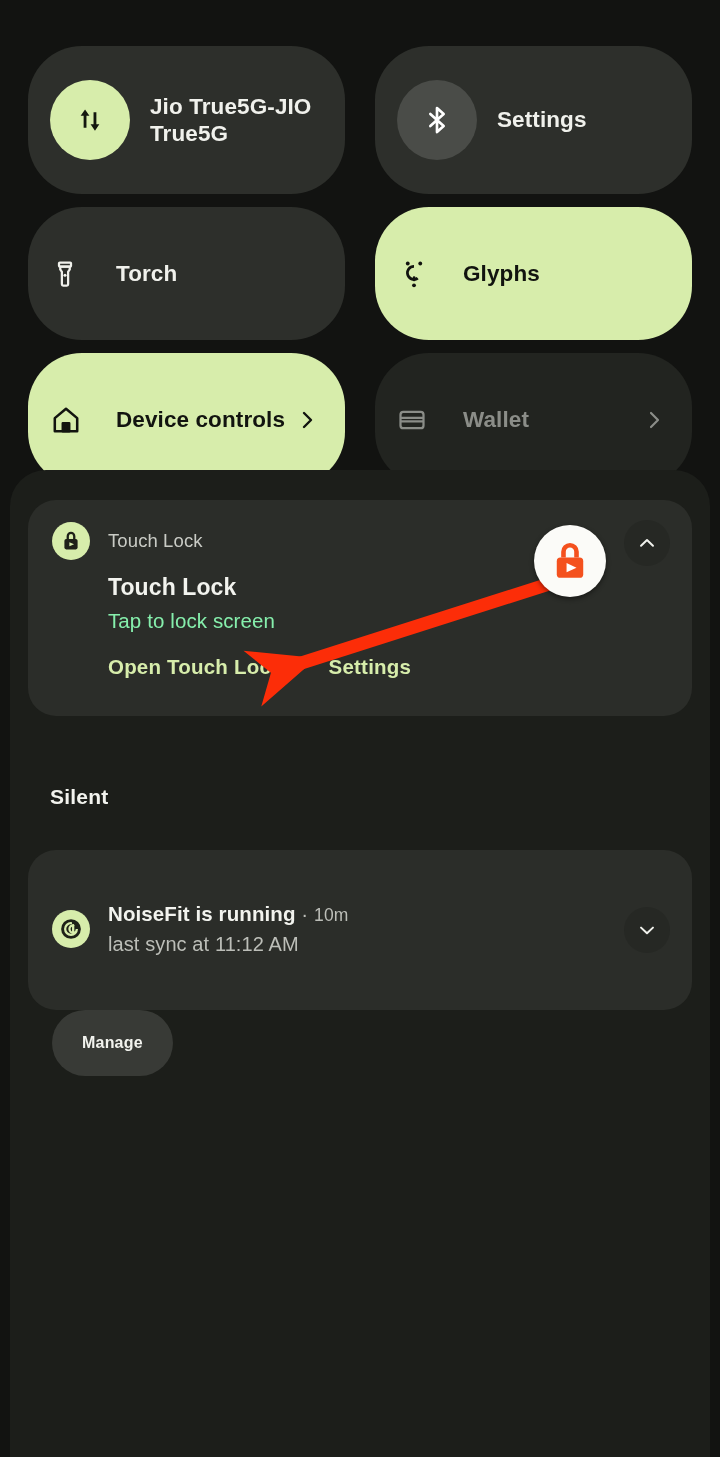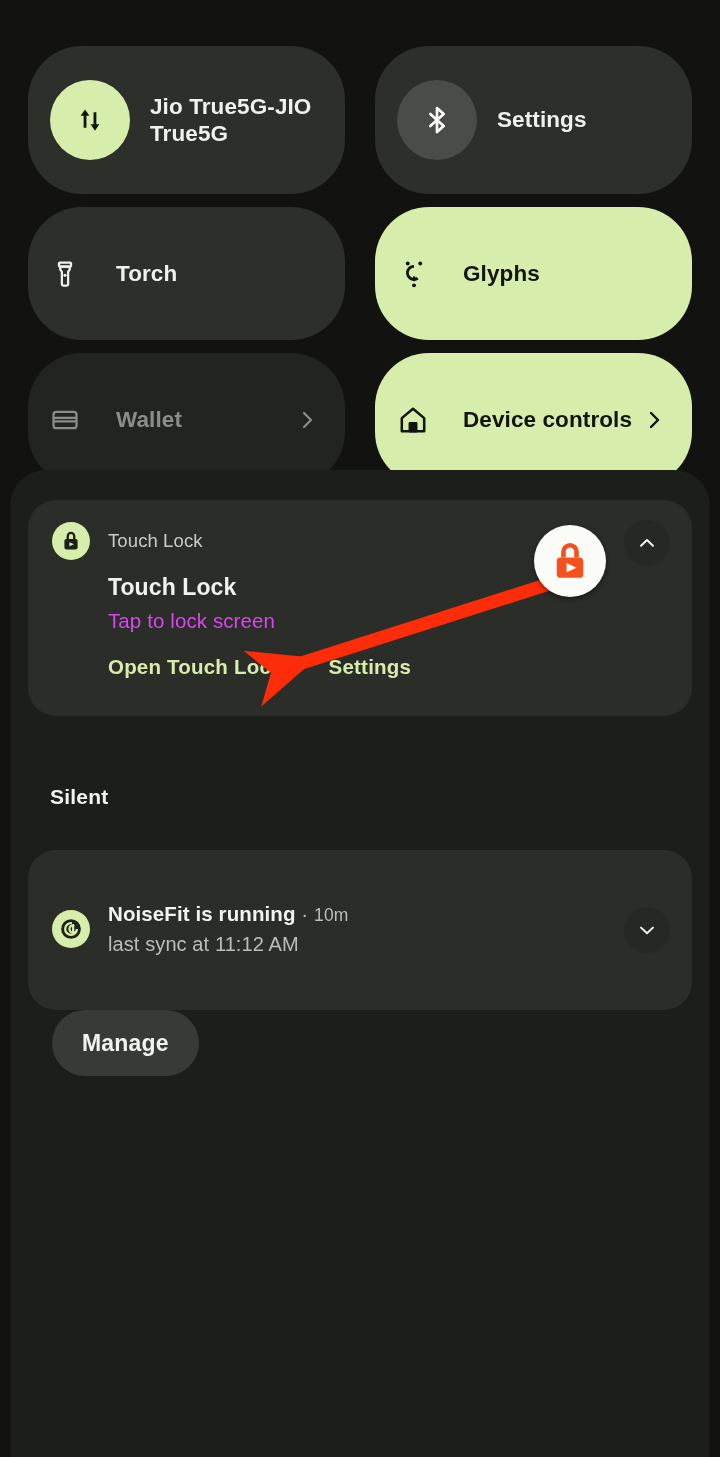--- a/index.html
+++ b/index.html
@@ -138,21 +138,21 @@
   .notif-body { padding: 14px 24px 0 80px; }
 
   .notif-title {
     color: #f2f3ee;
     font-size: 23px;
     font-weight: 700;
     letter-spacing: 0.1px;
   }
 
   .notif-text {
-    color: #d946ef;
+    color: #86efac;
     font-size: 20.5px;
     margin-top: 8px;
     letter-spacing: 0.1px;
   }
 
   .notif-actions {
     display: flex;
     align-items: center;
     gap: 46px;
     padding: 22px 24px 0 80px;
@@ -225,21 +225,21 @@
   .manage-btn {
     position: absolute;
     left: 42px;
     top: 540px;
     height: 66px;
     padding: 0 30px;
     border-radius: 33px;
     background: #383a36;
     border: none;
     color: #f2f3ee;
-    font-size: 23px;
+    font-size: 16px;
     font-weight: 700;
     font-family: inherit;
     letter-spacing: 0.2px;
     cursor: pointer;
   }
 
   
   .annotation-layer {
     position: absolute;
     inset: 0;
@@ -313,46 +313,46 @@
               <rect x="11.1" y="13.6" width="1.9" height="3.6" rx="0.9"></rect>
             </g>
           </svg>
         </div>
         <span class="tile-label">Glyphs</span>
       </div>
     </div>
 
     <div class="qs-row">
 
+      <div class="tile on">
+        <div class="tile-icon-plain">
+          <svg width="32" height="32" viewBox="0 0 24 24" fill="none" stroke="#12140f" stroke-width="1.9" stroke-linejoin="round">
+            <path d="M3.6 10.6 L12 3.6 L20.4 10.6 V20.4 H3.6 Z"></path>
+            <rect x="9.6" y="14.4" width="4.8" height="6" fill="#12140f"></rect>
+          </svg>
+        </div>
+        <span class="tile-label">Device controls</span>
+        <span class="tile-chevron">
+          <svg width="24" height="24" viewBox="0 0 24 24" fill="none" stroke="#12140f" stroke-width="2.4" stroke-linecap="round" stroke-linejoin="round">
+            <path d="M9 5 l7 7 l-7 7"></path>
+          </svg>
+        </span>
+      </div>
+
       <div class="tile dim">
         <div class="tile-icon-plain">
           <svg width="30" height="30" viewBox="0 0 24 24" fill="none" stroke="#8b8d88" stroke-width="1.8">
             <rect x="2.8" y="5.5" width="18.4" height="13" rx="2.2"></rect>
             <path d="M2.8 10.2 h18.4"></path>
             <path d="M2.8 13 h18.4"></path>
           </svg>
         </div>
         <span class="tile-label">Wallet</span>
         <span class="tile-chevron">
           <svg width="24" height="24" viewBox="0 0 24 24" fill="none" stroke="#8b8d88" stroke-width="2.2" stroke-linecap="round" stroke-linejoin="round">
-            <path d="M9 5 l7 7 l-7 7"></path>
-          </svg>
-        </span>
-      </div>
-
-      <div class="tile on">
-        <div class="tile-icon-plain">
-          <svg width="32" height="32" viewBox="0 0 24 24" fill="none" stroke="#12140f" stroke-width="1.9" stroke-linejoin="round">
-            <path d="M3.6 10.6 L12 3.6 L20.4 10.6 V20.4 H3.6 Z"></path>
-            <rect x="9.6" y="14.4" width="4.8" height="6" fill="#12140f"></rect>
-          </svg>
-        </div>
-        <span class="tile-label">Device controls</span>
-        <span class="tile-chevron">
-          <svg width="24" height="24" viewBox="0 0 24 24" fill="none" stroke="#12140f" stroke-width="2.4" stroke-linecap="round" stroke-linejoin="round">
             <path d="M9 5 l7 7 l-7 7"></path>
           </svg>
         </span>
       </div>
     </div>
   </div>
 
   <div class="shade">
 
     <div class="notif-card" id="touch-lock-card">

